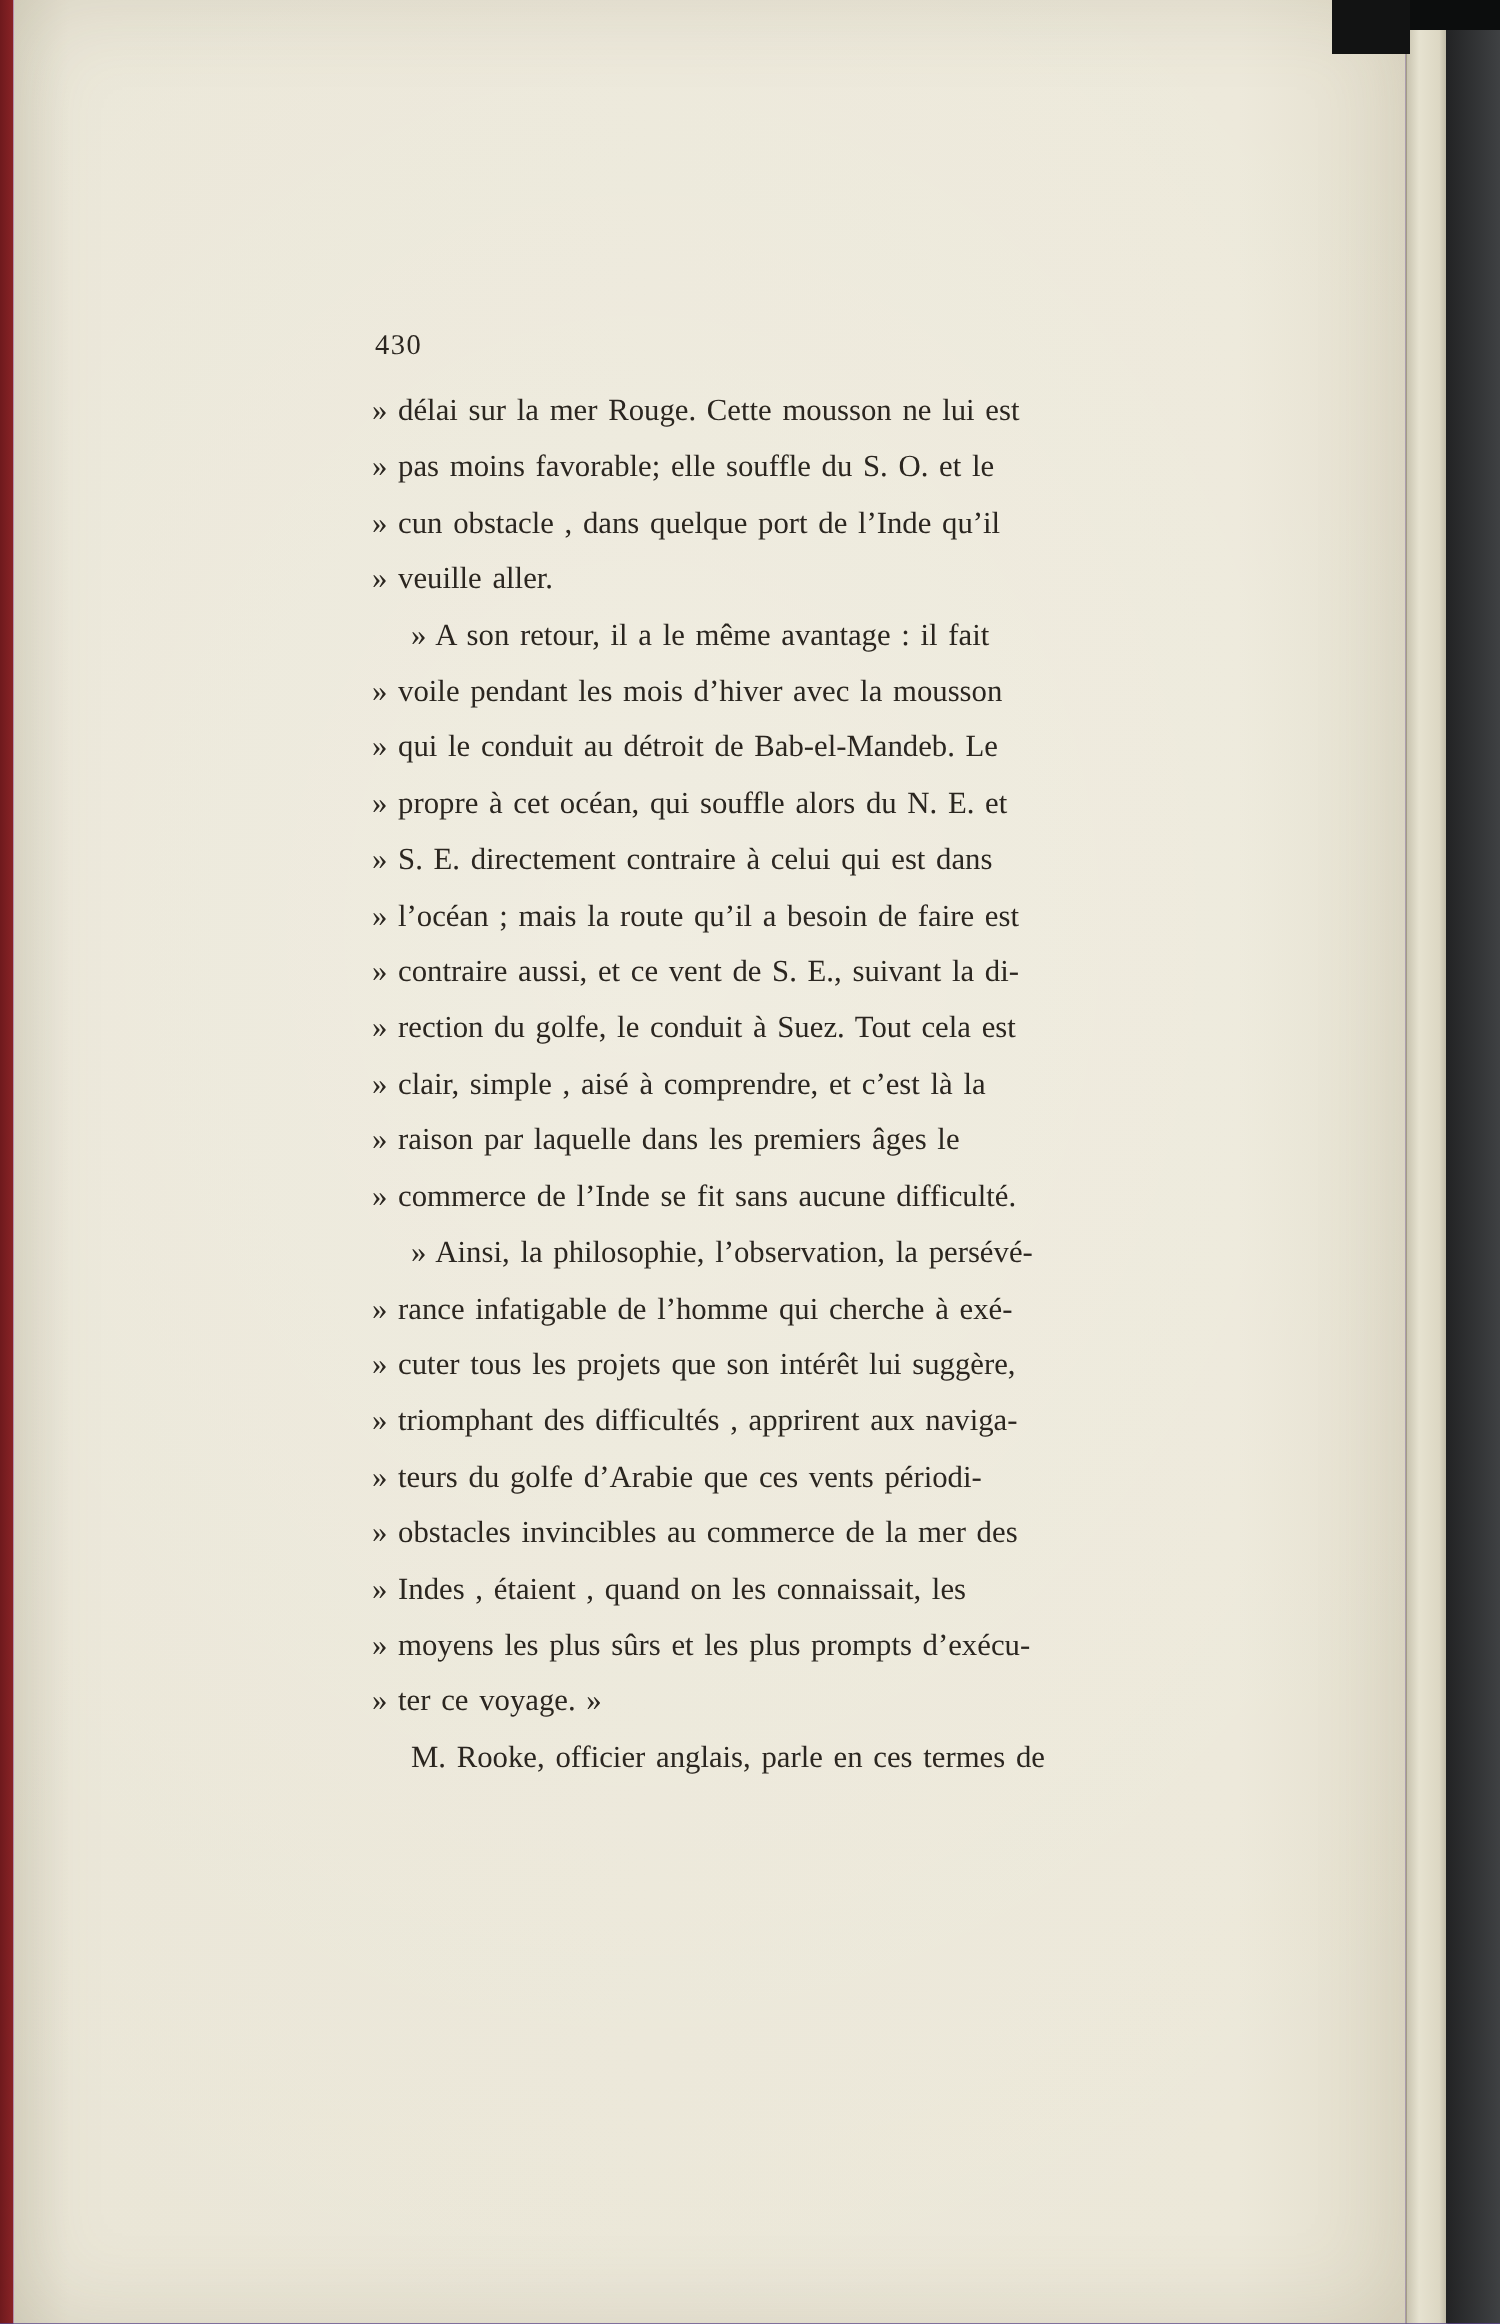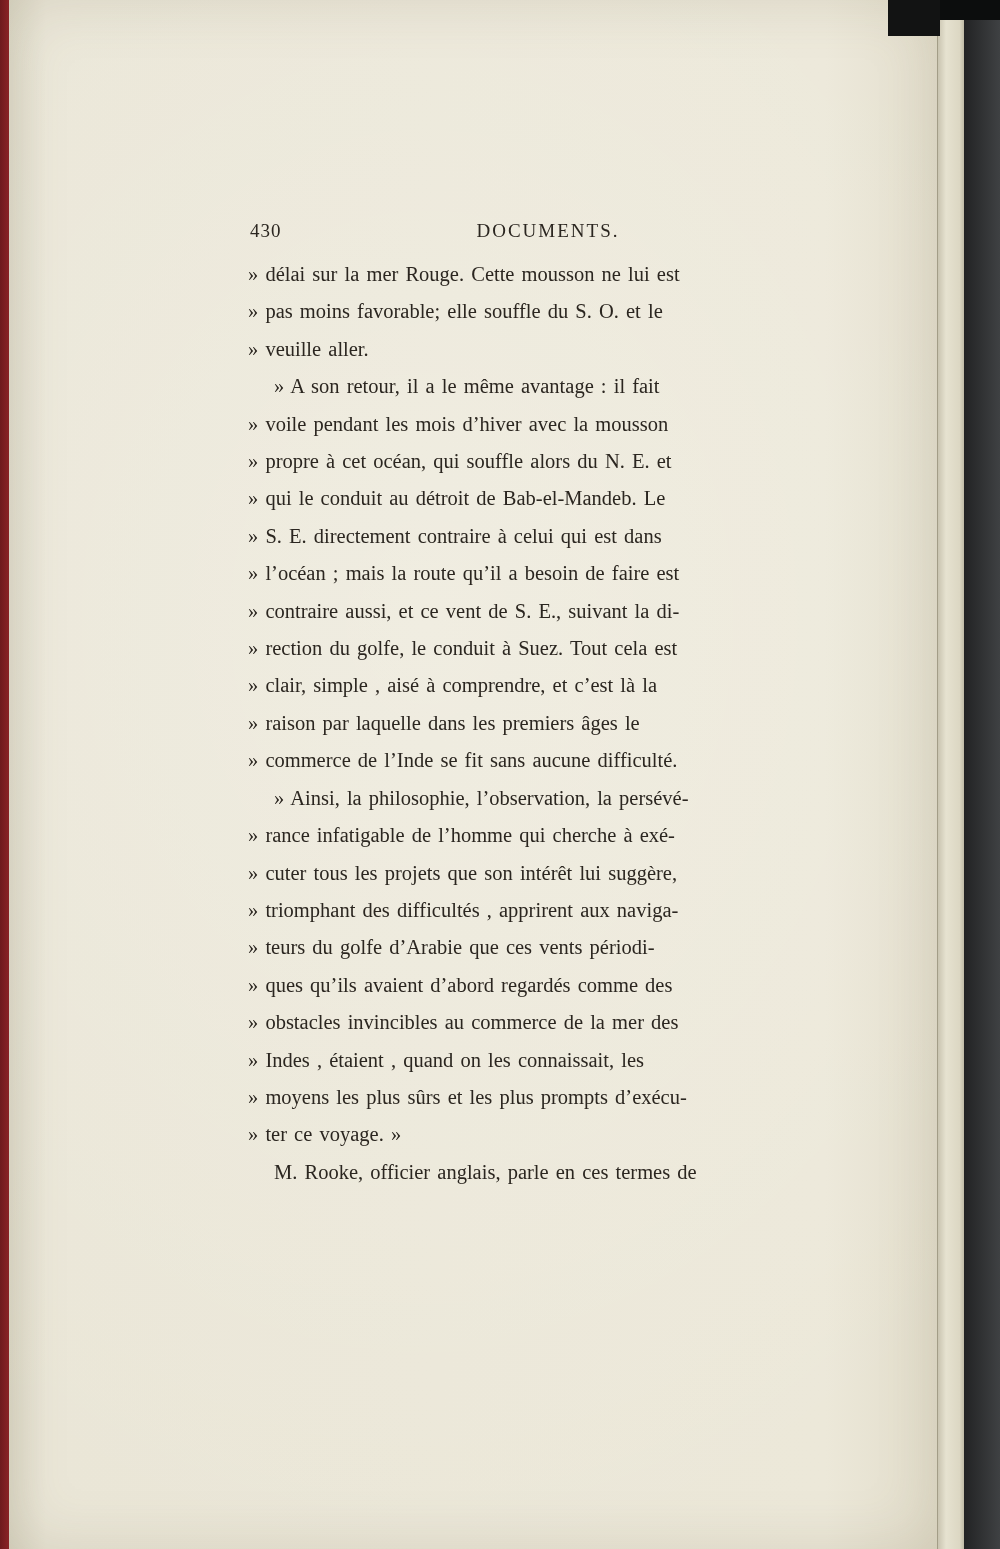--- a/index.html
+++ b/index.html
@@ -109,43 +109,42 @@
   <div class="red-strip"></div>
   <div class="paper"></div>
   <div class="page-edge"></div>
   <div class="binding"></div>
   <div class="spine-block"></div>
   <div class="spine-block2"></div>
 
   <div class="content">
     <div class="running-head">
       <span class="folio">430</span>
-      <span class="head-title">DOCUMENTS.</span>
     </div>
     <div class="text-block">
         <div class="text-line">»  délai sur la mer Rouge.  Cette mousson ne  lui  est</div>
         <div class="text-line">»  pas moins favorable;  elle  souffle  du  S. O.  et  le</div>
+        <div class="text-line">»  cun  obstacle ,  dans quelque port de  l’Inde qu’il</div>
         <div class="text-line">»  veuille  aller.</div>
         <div class="text-line indent">»  A  son retour,  il  a  le  même avantage :  il fait</div>
         <div class="text-line">»  voile pendant les mois  d’hiver  avec  la  mousson</div>
+        <div class="text-line">»  qui  le conduit  au  détroit  de  Bab-el-Mandeb. Le</div>
         <div class="text-line">»  propre à  cet océan, qui souffle alors du N. E. et</div>
-        <div class="text-line">»  qui  le conduit  au  détroit  de  Bab-el-Mandeb. Le</div>
         <div class="text-line">»  S. E.  directement  contraire  à  celui  qui  est dans</div>
         <div class="text-line">»  l’océan ;  mais  la  route  qu’il  a  besoin de  faire  est</div>
         <div class="text-line">»  contraire aussi, et ce vent de S. E., suivant  la di-</div>
         <div class="text-line">»  rection du golfe, le conduit à  Suez.  Tout cela est</div>
         <div class="text-line">»  clair,  simple ,  aisé à comprendre,  et  c’est  là  la</div>
         <div class="text-line">»  raison  par  laquelle  dans  les  premiers  âges  le</div>
         <div class="text-line">»  commerce  de  l’Inde  se  fit  sans aucune  difficulté.</div>
         <div class="text-line indent">»  Ainsi, la philosophie,  l’observation,  la persévé-</div>
         <div class="text-line">»  rance infatigable de  l’homme qui cherche  à  exé-</div>
         <div class="text-line">»  cuter tous les projets que son  intérêt  lui  suggère,</div>
         <div class="text-line">»  triomphant des difficultés , apprirent  aux  naviga-</div>
         <div class="text-line">»  teurs  du  golfe  d’Arabie  que  ces  vents  périodi-</div>
-        <div class="text-line">»  ques  qu’ils  avaient  d’abord  regardés  comme  des</div>
         <div class="text-line">»  obstacles  invincibles  au  commerce  de  la  mer  des</div>
         <div class="text-line">»  Indes ,  étaient ,  quand  on  les  connaissait,  les</div>
         <div class="text-line">»  moyens  les  plus  sûrs  et  les  plus prompts d’exécu-</div>
         <div class="text-line">»  ter ce voyage. »</div>
         <div class="text-line indent">M. Rooke, officier anglais, parle en ces termes de</div>
       </div>
   </div>
 </div>
 
 </body></html>

